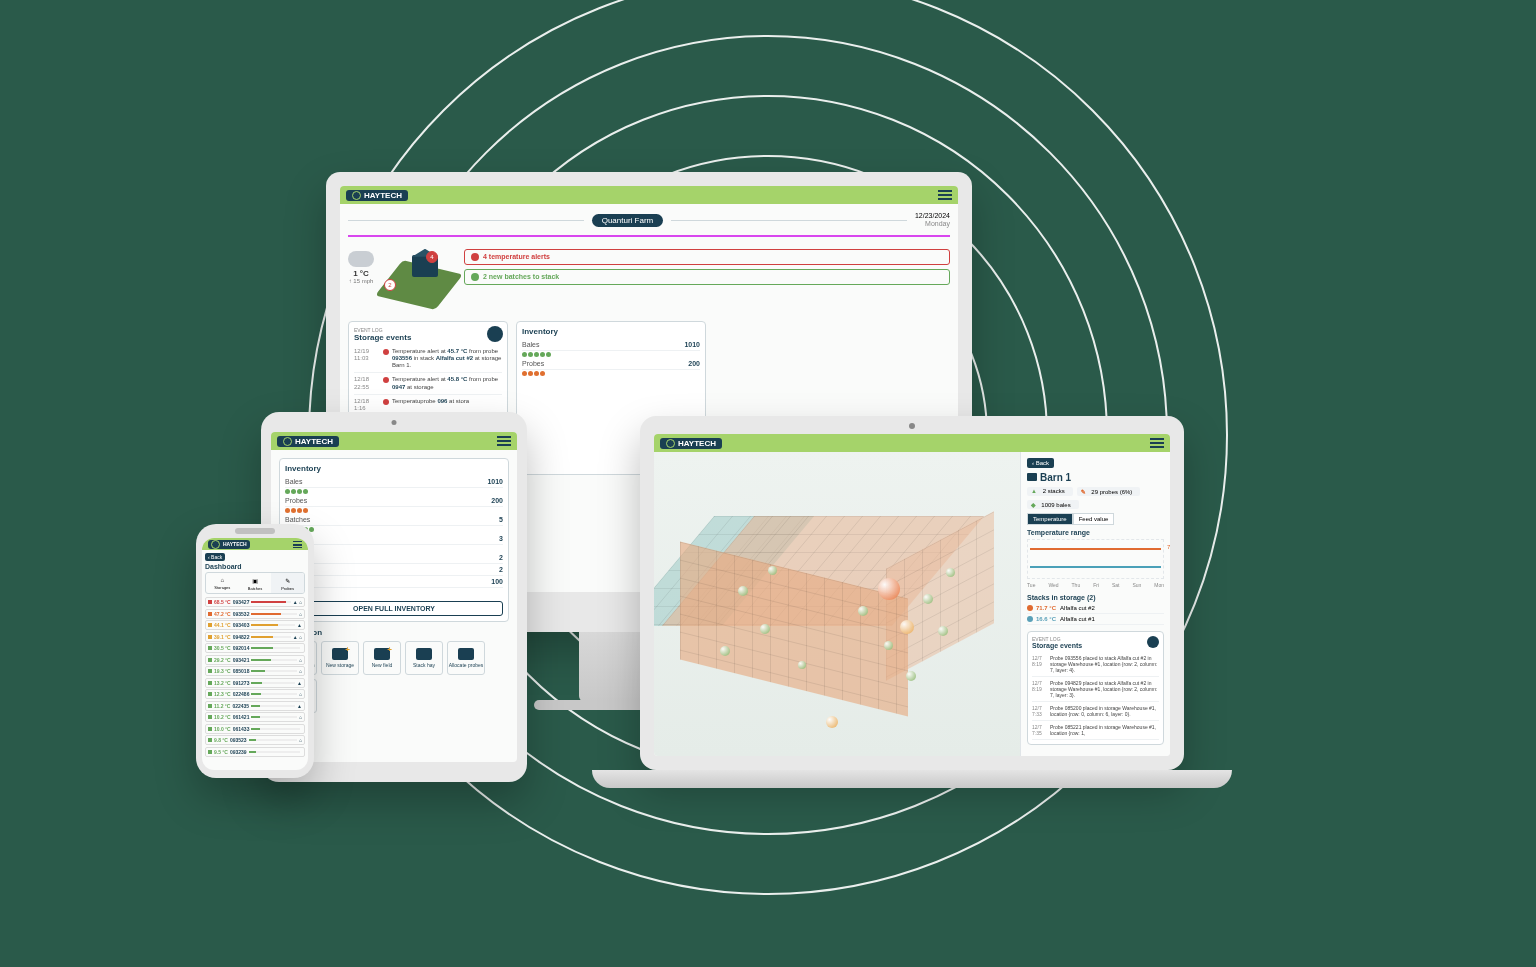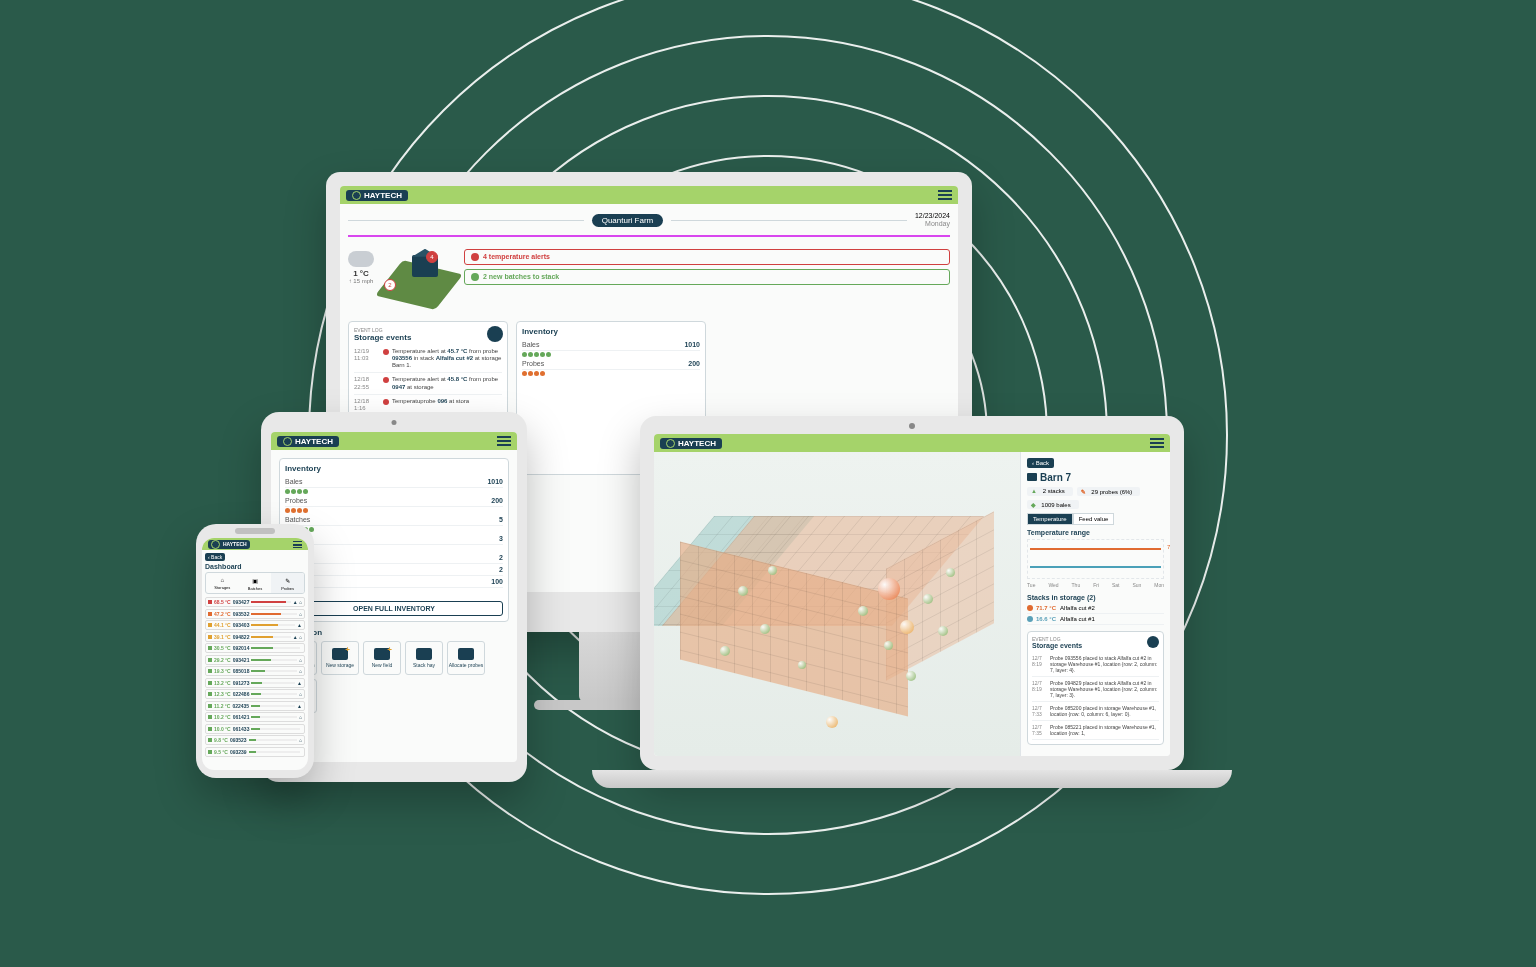--- a/index.html
+++ b/index.html
@@ -277,21 +277,21 @@
           <div class="probe warn" style="left:192px;top:104px;width:14px;height:14px"></div>
           <div class="probe hot" style="left:170px;top:62px;width:22px;height:22px"></div>
           <div class="probe" style="left:215px;top:78px;width:10px;height:10px"></div>
           <div class="probe" style="left:238px;top:52px;width:9px;height:9px"></div>
           <div class="probe" style="left:230px;top:110px;width:10px;height:10px"></div>
           <div class="probe" style="left:198px;top:155px;width:10px;height:10px"></div>
         </div>
       </div>
       <div class="lap-side">
         <div class="back-btn">‹ Back</div>
-        <div class="barn-title"><span style="display:inline-block;width:10px;height:8px;background:#1a3f52;border-radius:1px;margin-right:3px"></span><span>Barn 7</span></div>
+        <div class="barn-title"><span style="display:inline-block;width:10px;height:8px;background:#1a3f52;border-radius:1px;margin-right:3px"></span><span>Barn 1</span></div>
         <div class="meta-pills">
           <span><b style="color:#65a85a">▲</b> <span>2 stacks</span></span>
           <span><b style="color:#e06a30">✎</b> <span>29 probes (6%)</span></span>
           <span><b style="color:#65a85a">◆</b> <span>1009 bales</span></span>
         </div>
         <div class="tabs">
           <div class="tab active">Temperature</div>
           <div class="tab">Feed value</div>
         </div>
         <div style="font-size:7px;font-weight:bold;color:#1a3f52;margin-bottom:2px">Temperature range</div>

